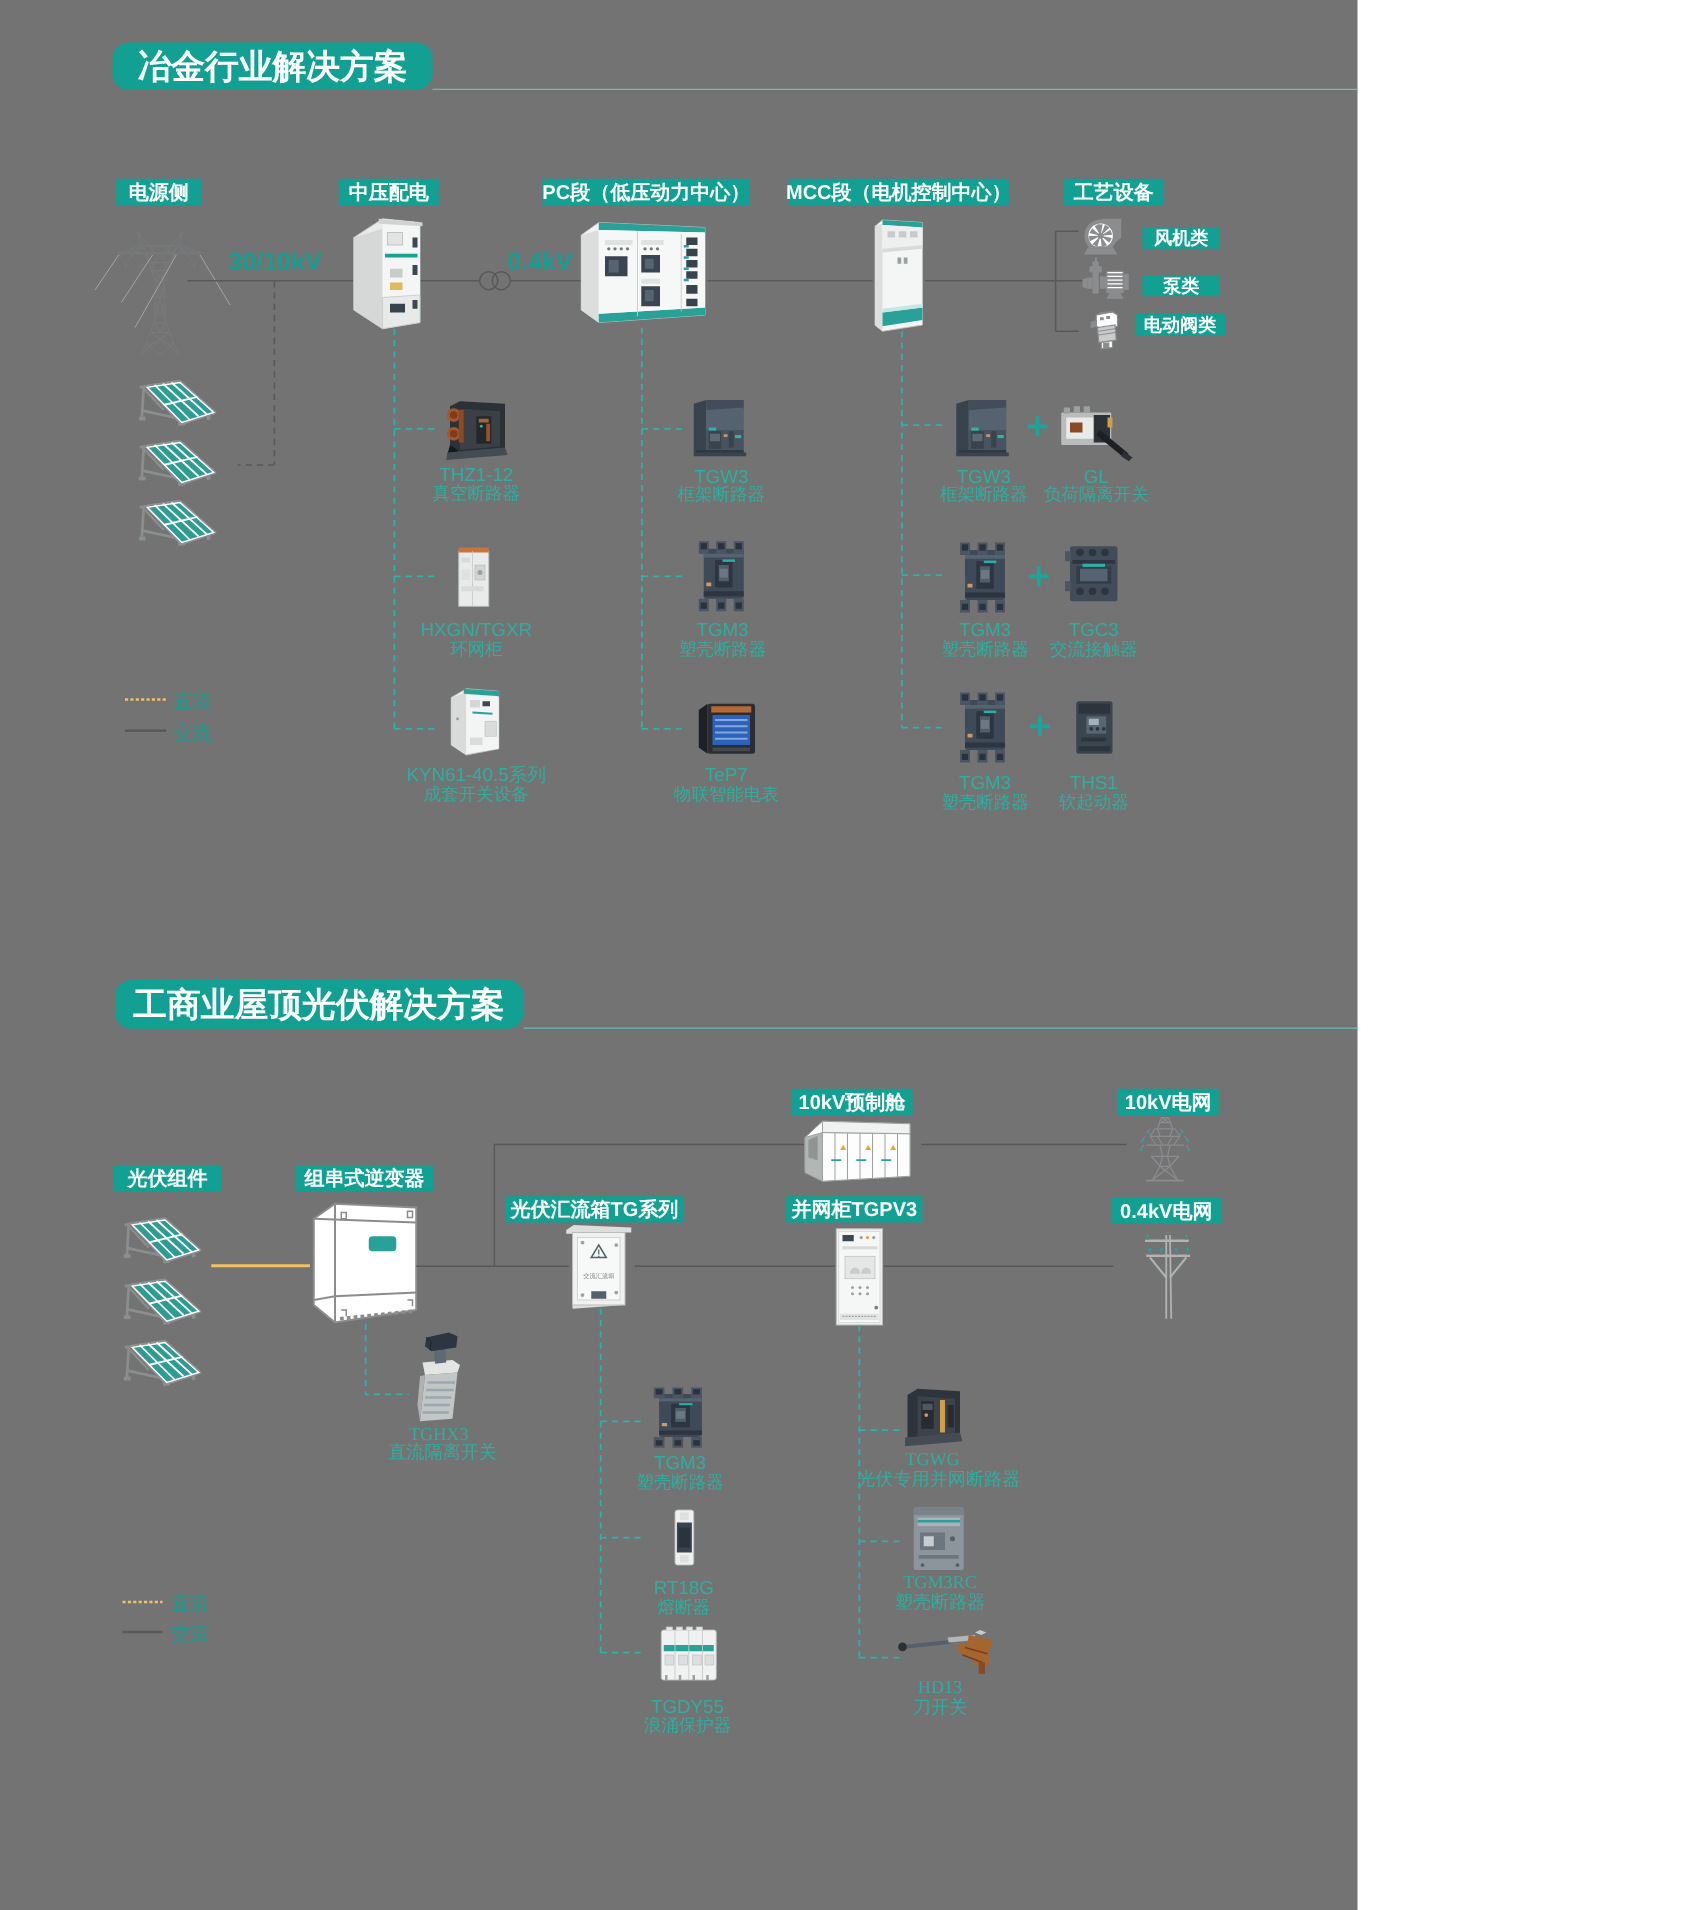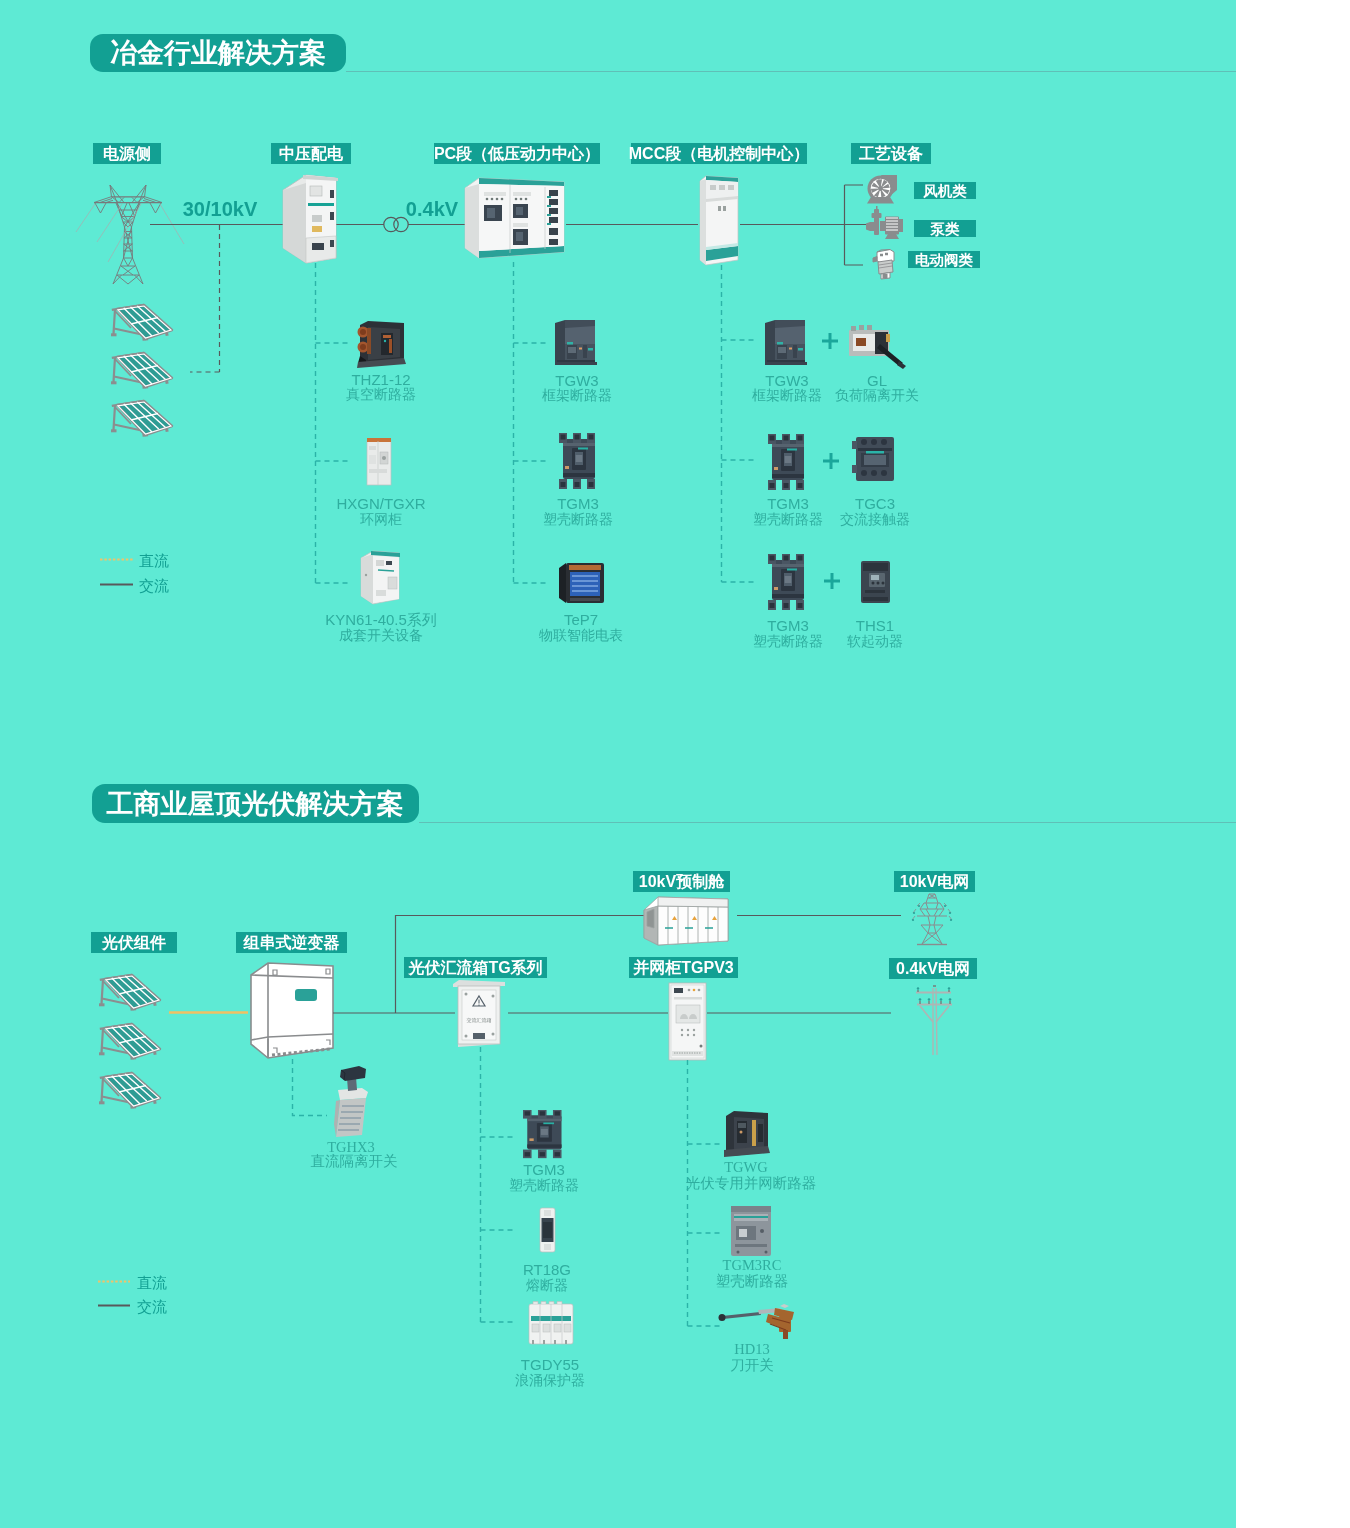--- a/index.html
+++ b/index.html
@@ -1,16 +1,16 @@
 <!DOCTYPE html>
 <html><head>
 <meta charset="utf-8">
 <style>
 html,body{margin:0;padding:0;background:#ffffff;}
-#page{position:relative;width:1236px;height:1528px;background:#5eead4;overflow:hidden;
+#page{position:relative;width:1086px;height:1528px;background:#737373;overflow:hidden;
   font-family:"Liberation Sans", sans-serif;}
 text{font-family:"Liberation Sans", sans-serif;}
 .serif{font-family:"Liberation Serif", serif;}
 </style>
 </head>
 <body>
 <div id="page">
 <svg width="1350" height="1528" viewBox="0 0 1350 1528" xmlns="http://www.w3.org/2000/svg">
 <defs>
 

